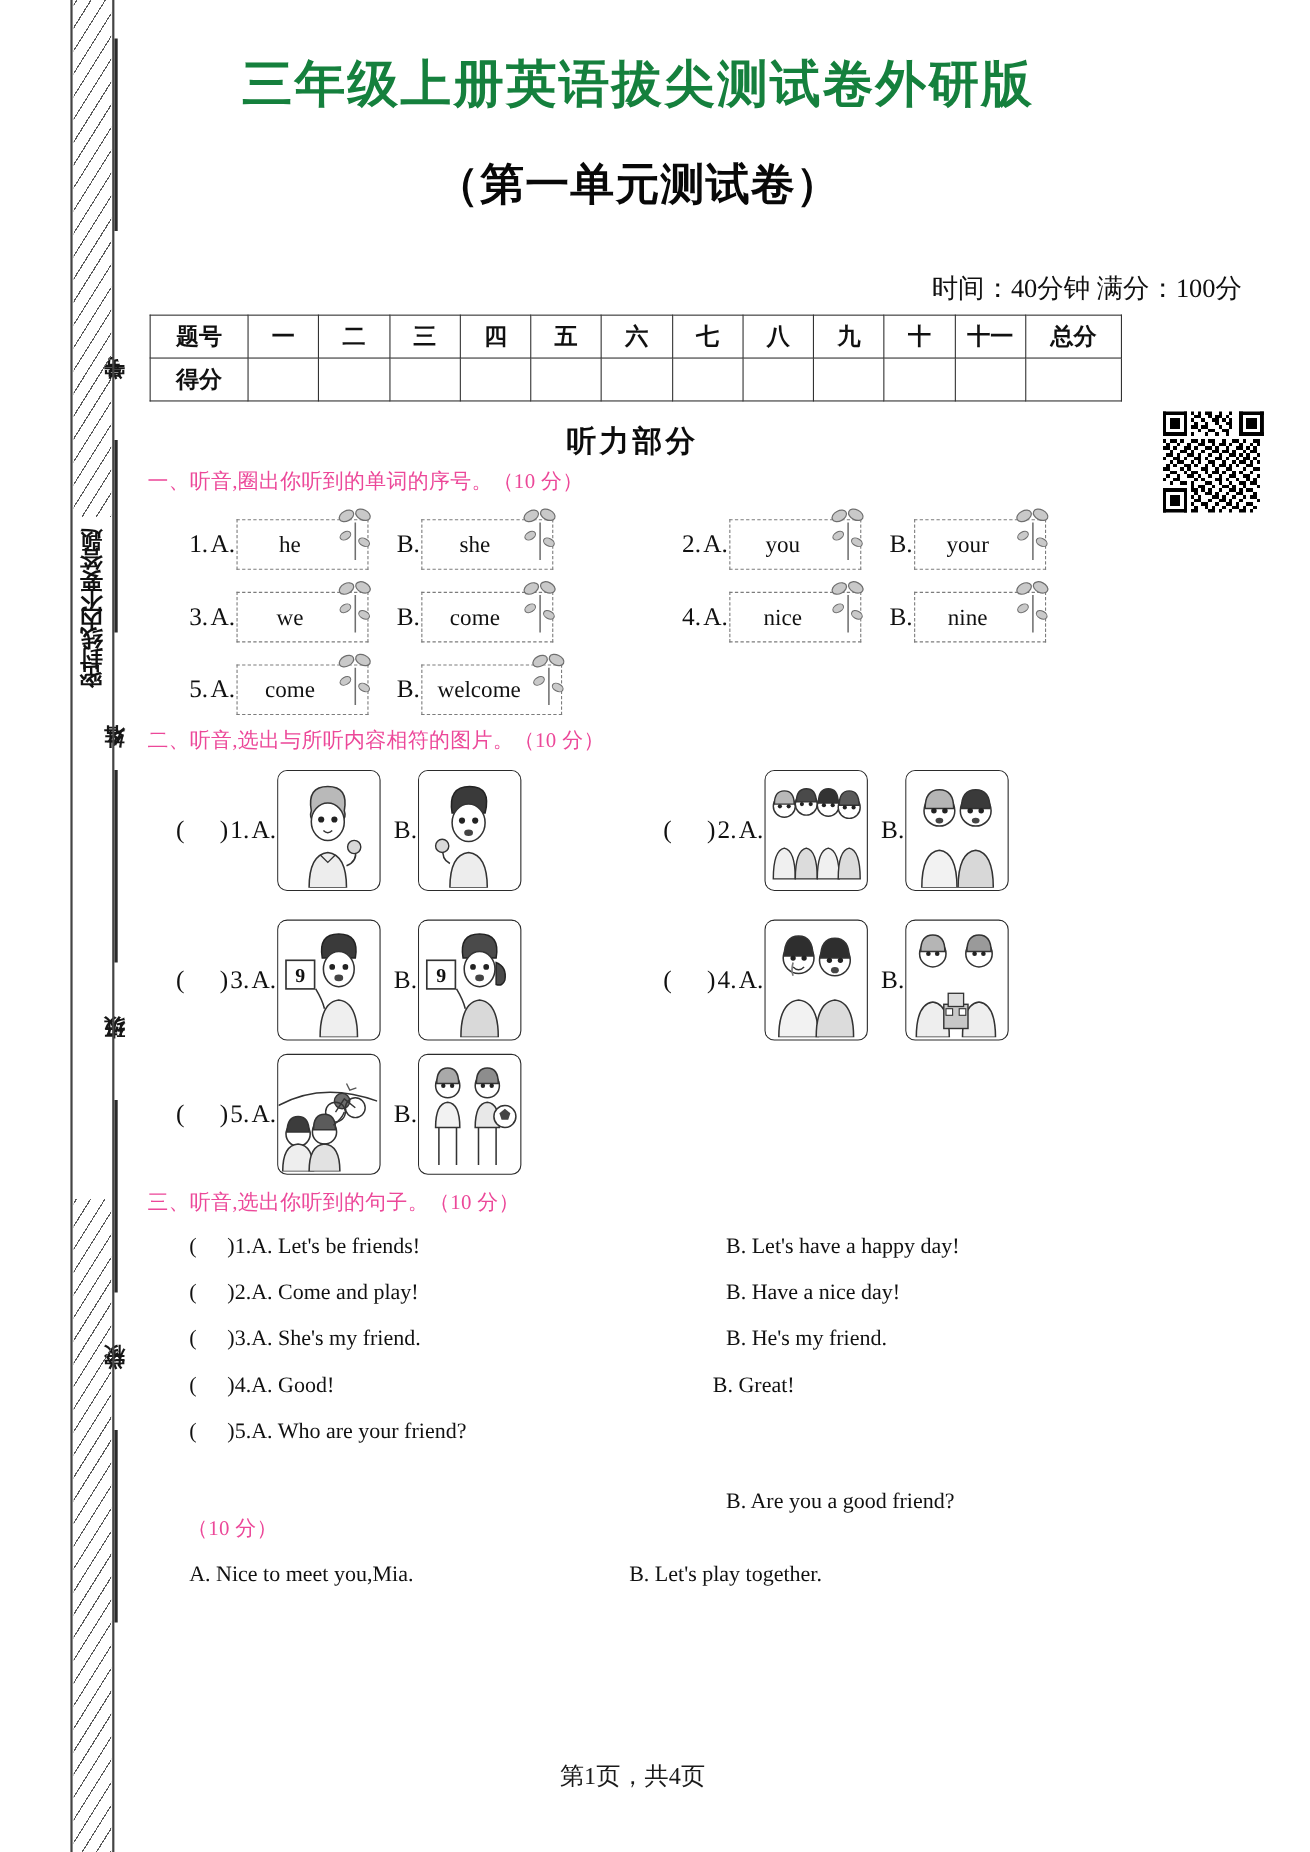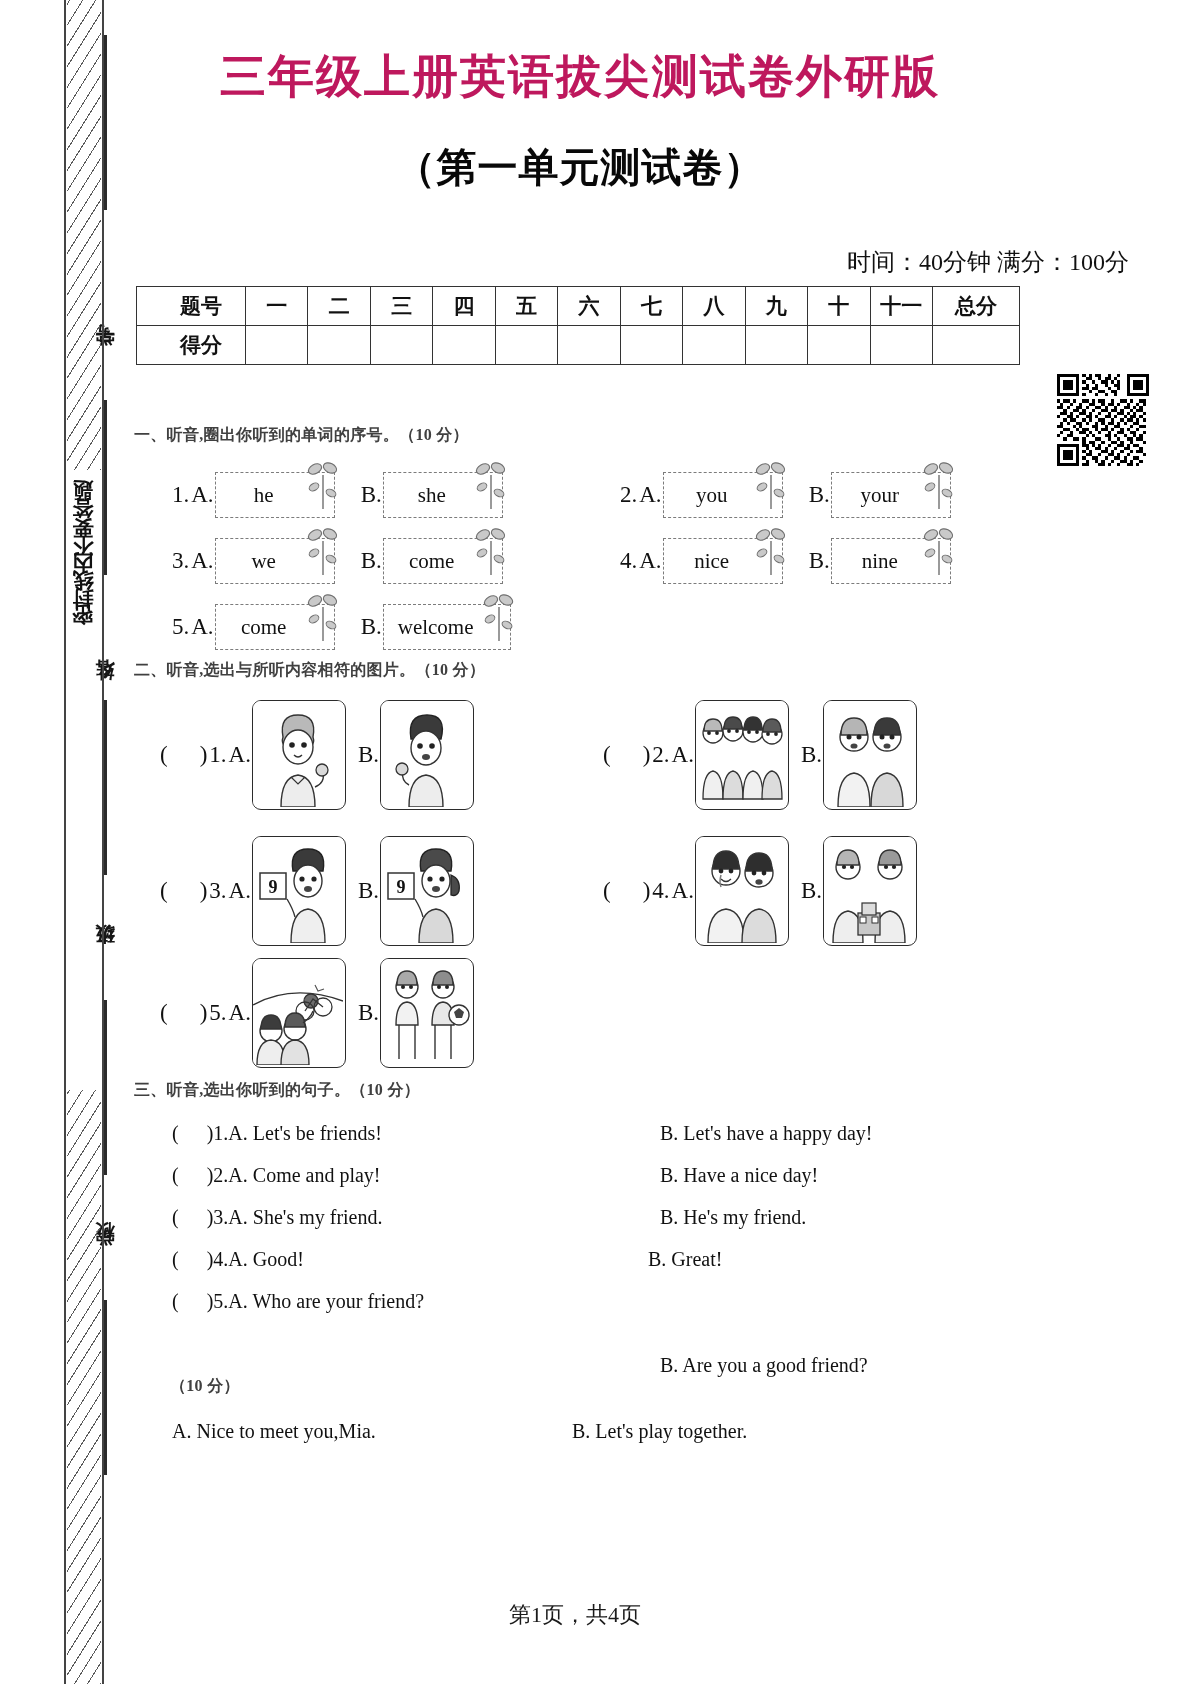--- a/index.html
+++ b/index.html
@@ -99,21 +99,21 @@
 
   
   #title-main {
     position: absolute;
     left: 0; top: 46px; width: 900px;
     text-align: center;
     font-family: "Liberation Serif", "DejaVu Serif", serif;
     font-weight: bold;
     font-size: 46px;
     letter-spacing: 2px;
-    color: #be185d;
+    color: #15803d;
   }
   #title-sub {
     position: absolute;
     left: 0; top: 140px; width: 900px;
     text-align: center;
     font-family: "Liberation Serif", "DejaVu Serif", serif;
     font-weight: bold;
     font-size: 40px;
     letter-spacing: 1px;
     color: #080808;
@@ -141,21 +141,21 @@
     border: 1.5px solid #333;
     height: 38px;
     text-align: center;
     vertical-align: middle;
     font-family: "Liberation Serif", "DejaVu Serif", serif;
     font-size: 21px;
     font-weight: bold;
     color: #111;
     padding: 0;
   }
-  #score-table .lead { width: 88px; padding-left: 20px; }
+  #score-table .lead { width: 88px; }
   #score-table .tot  { width: 86px; }
 
   
   #qr-code {
     position: absolute;
     right: 42px; top: 374px;
     width: 92px; height: 92px;
     background: #fff;
   }
 
@@ -167,23 +167,23 @@
     font-family: "Liberation Serif", "DejaVu Serif", serif;
     font-size: 27px;
     font-weight: bold;
     letter-spacing: 3px;
     color: #0c0c0c;
   }
 
   .q-head {
     position: absolute;
     font-family: "Liberation Serif", "DejaVu Serif", serif;
-    font-size: 16px;
-    font-weight: bold;
-    color: #404040;
+    font-size: 19px;
+    font-weight: normal;
+    color: #ec4899;
     white-space: nowrap;
     letter-spacing: 0.3px;
   }
 
   
   .word-row {
     position: absolute;
     display: flex;
     align-items: center;
     white-space: nowrap;
@@ -559,20 +559,21 @@
         <rect x="8" y="28" width="2" height="1"></rect>
           <rect x="13" y="28" width="2" height="1"></rect>
         <rect x="16" y="28" width="1" height="1"></rect>
           <rect x="19" y="28" width="1" height="1"></rect>
         <rect x="22" y="28" width="2" height="1"></rect>
           <rect x="25" y="28" width="1" height="1"></rect>
       </g>
     </svg>
   </div>
 
+  <div id="listening-banner">听力部分</div>
 
   <div class="q-head" style="left:4px; top:425px;">一、听音,圈出你听到的单词的序号。（10 分）</div>
 
   <div class="word-row" style="left:42px; top:472px;">
     <span class="opt-num">1.</span>
     <span class="opt-letter">A.</span>
     <span class="word-box">
       <span class="w">he</span>
       <svg class="sprout" viewBox="0 0 34 54">
         <path d="M17 52 L17 18" stroke="#6f6f6f" stroke-width="1.4" fill="none"></path>

